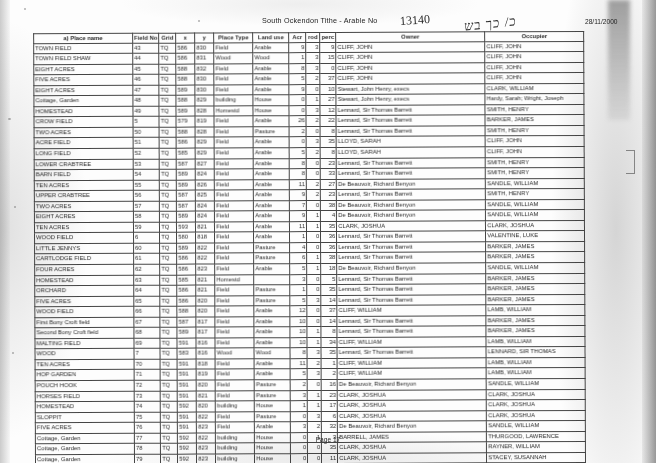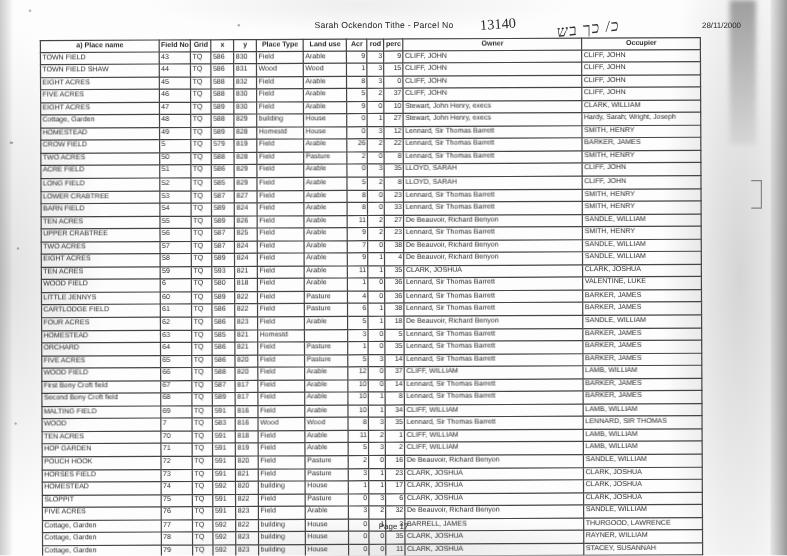--- a/index.html
+++ b/index.html
@@ -180,21 +180,21 @@
 <div id="scan-right-edge"></div>
 <div id="scan-dark-band"></div>
 
 <div class="stray-mark" style="left:24px;top:8px;width:2px;height:2px;"></div>
 <div class="stray-mark" style="left:8px;top:118px;width:3px;height:2px;"></div>
 <div class="stray-mark" style="left:14px;top:206px;width:2px;height:2px;"></div>
 <div class="stray-mark" style="left:12px;top:352px;width:2px;height:2px;"></div>
 <div class="stray-mark" style="left:198px;top:20px;width:2px;height:2px;"></div>
 <div class="bracket-mark"></div>
 
-<div class="doc-title">Sarah Ockendon Tithe - Parcel No</div>
+<div class="doc-title">South Ockendon Tithe - Arable No</div>
 <div class="parcel-handwriting">13140</div>
 <div class="margin-handwriting">כ/ כך  בש</div>
 <div class="doc-date">28/11/2000</div>
 
 <div id="table-wrap">
   <table id="parcel-table">
     <thead>
       <tr>
         <th class="c-place">a) Place name</th>
         <th class="c-fieldno">Field No</th>

